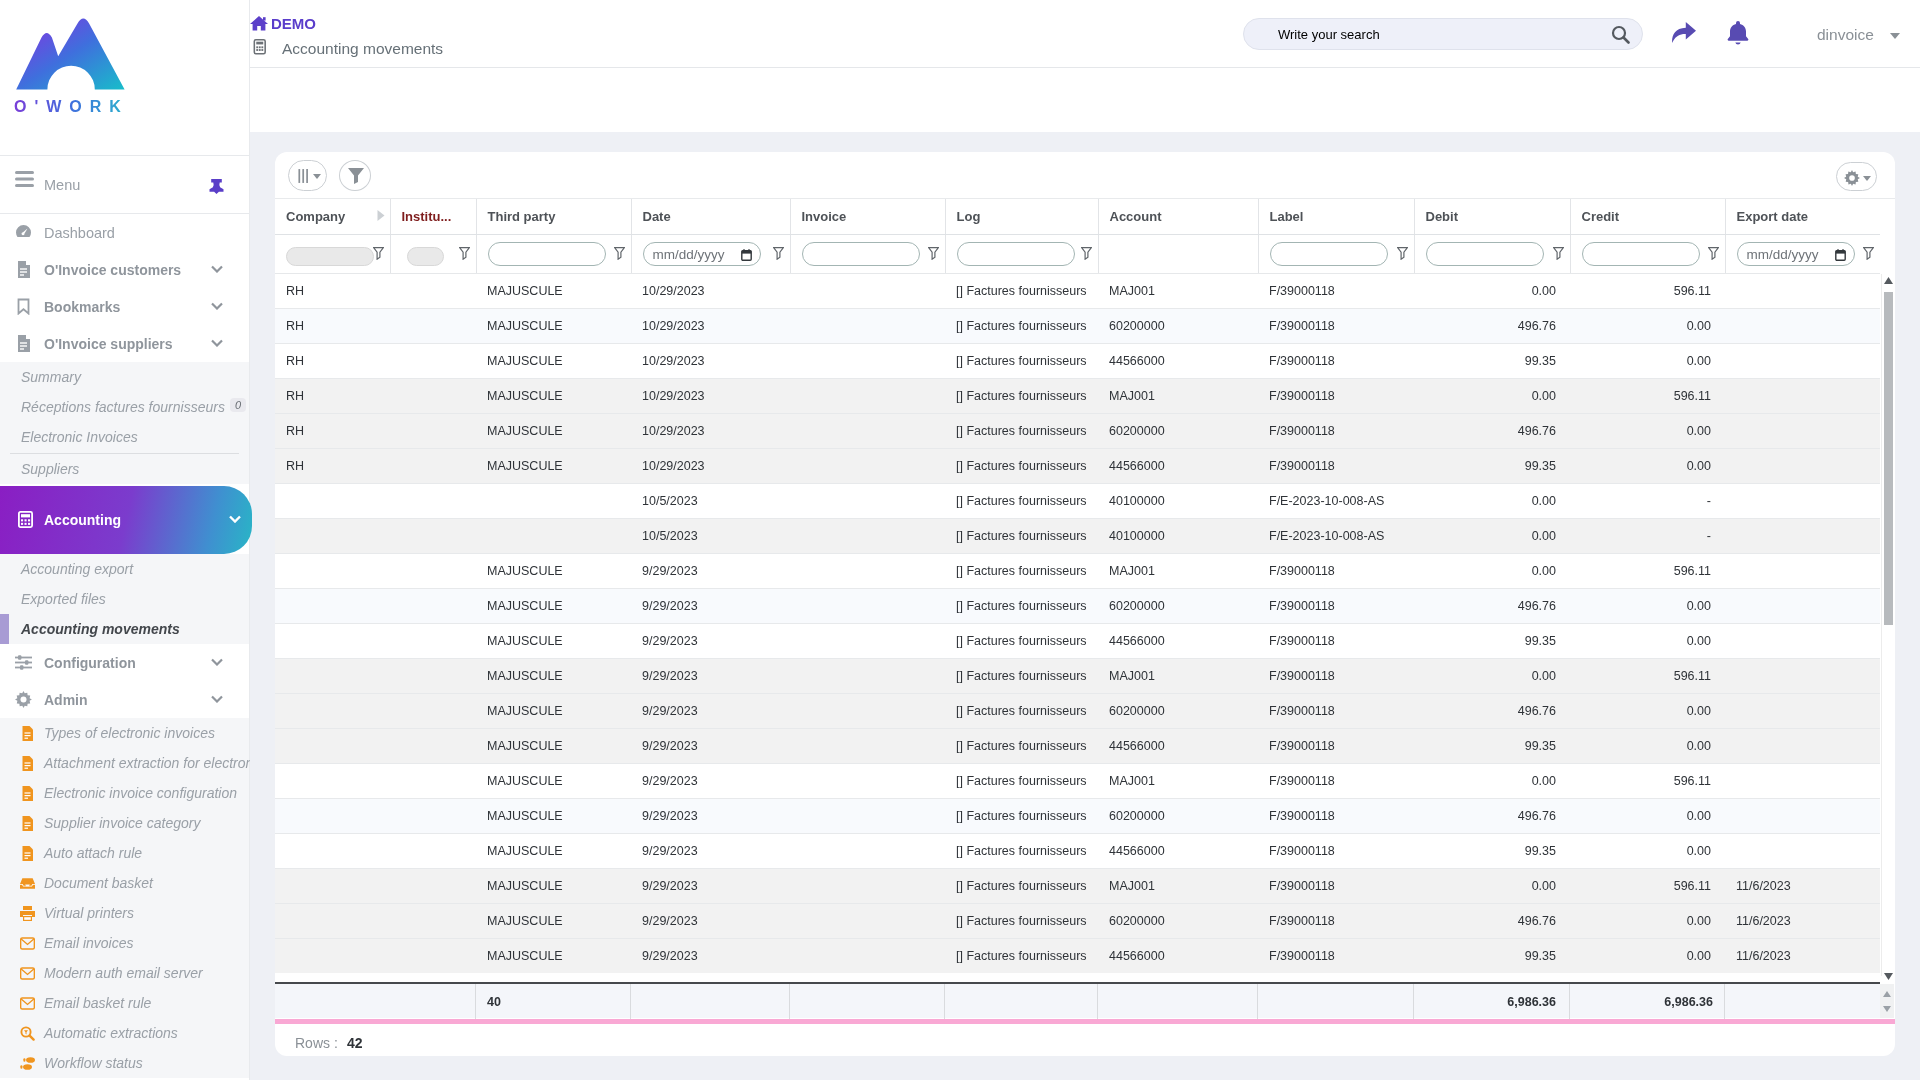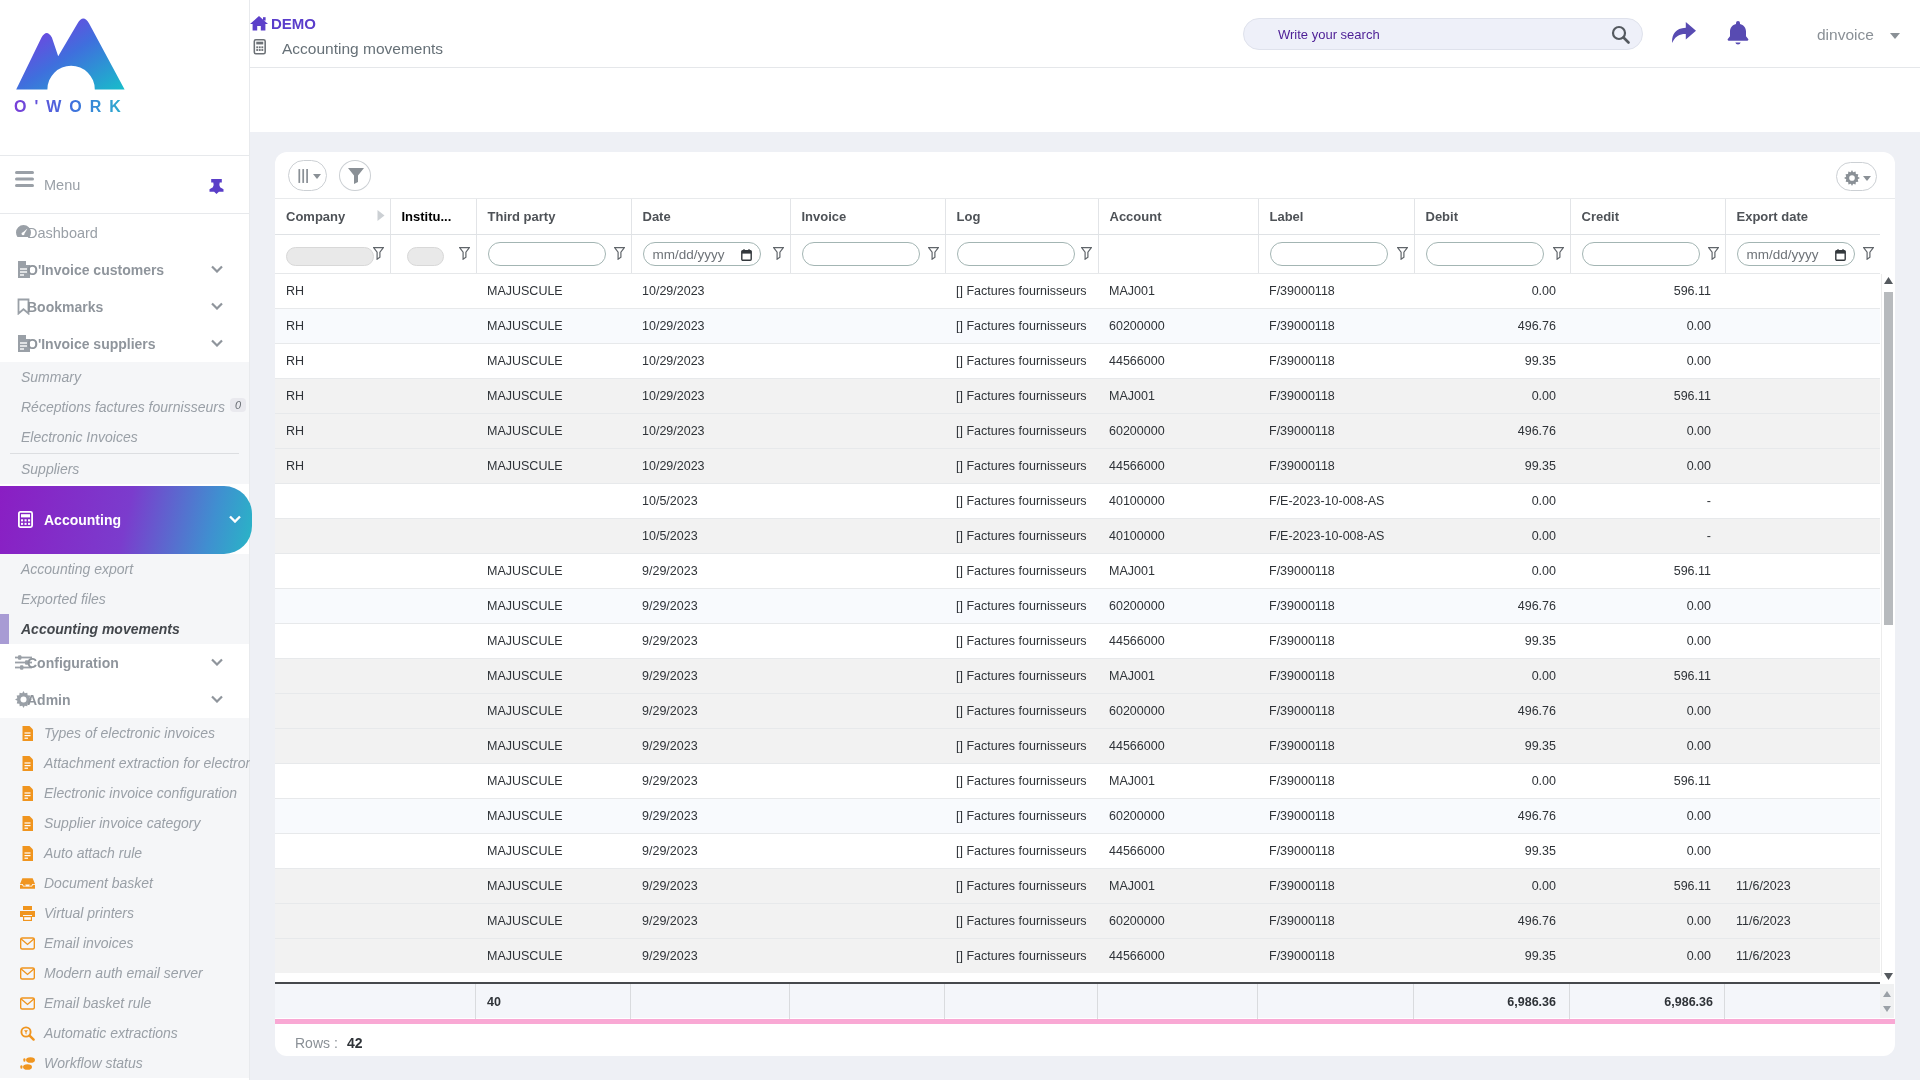--- a/index.html
+++ b/index.html
@@ -5,21 +5,21 @@
 * { margin:0; padding:0; box-sizing:border-box; }
 html,body { width:1920px; height:1080px; overflow:hidden; font-family:"Liberation Sans", sans-serif; }
 body { position:relative; background:#eef0f5; }
 
 
 #sidebar { position:absolute; left:0; top:0; width:250px; height:1080px; background:#fff; border-right:1px solid #e8eaed; z-index:5; }
 #logoArea { height:156px; border-bottom:1px solid #e7e9ec; position:relative; }
 #menuRow { height:58px; border-bottom:1px solid #e7e9ec; position:relative; }
 .mItem { position:relative; height:37px; display:flex; align-items:center; }
 .mItem .ic { position:absolute; left:15px; width:17px; height:17px; }
-.mItem .lbl { position:absolute; left:27px; font-size:14.5px; color:#9aa0a7; }
+.mItem .lbl { position:absolute; left:44px; font-size:14.5px; color:#9aa0a7; }
 .mItem .lbl.b { font-weight:bold; color:#8f959c; font-size:14px; }
 .mItem .chev { position:absolute; right:26px; top:50%; margin-top:-5px; }
 .chev svg { display:block; }
 .sub { background:#f5f6f8;font-style:italic; }
 .subItem { height:30px; display:flex; align-items:center; position:relative; }
 .subItem .lbl { position:absolute; left:21px; font-size:14px; color:#9aa0a7; white-space:nowrap; }
 .subItem.sel { }
 .subItem.sel:before { content:""; position:absolute; left:0; top:0; bottom:0; width:9px; background:#a89bd4; }
 .subItem.sel .lbl { font-weight:bold; color:#43474c; font-size:14px; }
 .subItem .badge { position:absolute; left:230px; top:6px; background:#e9e9ee; color:#6a6f75; font-size:11px; border-radius:4px; padding:1px 5px; }
@@ -31,36 +31,36 @@
 #acctBlock .ic { position:absolute; left:18px; top:25px; }
 #acctBlock .chev { position:absolute; right:11px; top:29px; }
 
 
 #main { position:absolute; left:250px; top:0; width:1670px; height:1080px; background:#eef0f5; }
 #topbar { position:absolute; left:0; top:0; width:1670px; height:132px; background:#fff; }
 #hdrline { position:absolute; left:0; top:67px; width:1670px; border-top:1px solid #e5e7ea; }
 .crumb1 { position:absolute; left:21px; top:15px; font-size:15px; font-weight:bold; color:#5a3dcb; }
 .crumb2 { position:absolute; left:32px; top:40px; font-size:15.5px; color:#667077; }
 #search { position:absolute; left:993px; top:18px; width:400px; height:32px; background:#eef0f9; border:1px solid #dfe2ec; border-radius:16px; }
-#search .ph { position:absolute; left:34px; top:8px; font-size:13px; color:#4c1d95; }
+#search .ph { position:absolute; left:34px; top:8px; font-size:13px; color:#000000; }
 #userName { position:absolute; left:1567px; top:26px; font-size:15.5px; color:#8a9096; }
 .caret { display:inline-block; width:0; height:0; border-left:5px solid transparent; border-right:5px solid transparent; border-top:6px solid #8a9096; }
 #userCaret { position:absolute; left:1640px; top:33px; }
 
 
 #card { position:absolute; left:25px; top:152px; width:1620px; height:904px; background:#fff; border-radius:12px; }
 #toolbar { position:absolute; left:0; top:0; width:1620px; height:47px; border-bottom:1px solid #e8eaec; }
 .cbtn { position:absolute; width:39px; height:31px; border:1px solid #ccd0d4; border-radius:16px; background:#fff; top:8px; }
 #gearBtn { position:absolute; right:18px; top:10px; width:41px; height:29px; border:1px solid #ccd0d4; border-radius:15px; background:#fff; }
 
 table { border-collapse:collapse; table-layout:fixed; position:absolute; left:0; top:47px; width:1605px; }
 col.c0{width:115px} col.c1{width:86px} col.c2{width:155px} col.c3{width:159px} col.c4{width:155px} col.c5{width:153px} col.c6{width:160px} col.c7{width:156px} col.c8{width:156px} col.c9{width:155px} col.c10{width:155px}
 th { height:35px; text-align:left; font-size:13px; color:#4e5257; padding:0 0 0 11px; border-right:1px solid #e2e4e7; border-bottom:1px solid #dfe2e5; font-weight:bold; white-space:nowrap; overflow:hidden; position:relative; }
 th.last { border-right:none; }
-th.inst { color:#000000; }
+th.inst { color:#7f1d1d; }
 tr.frow td { height:39px; border-right:1px solid #e2e4e7; border-bottom:1px solid #e6e8ea; position:relative; }
 tr.frow td.last { border-right:none; }
 td { font-size:12.5px; color:#2f3338; padding:0 0 0 11px; white-space:nowrap; overflow:hidden; }
 tbody td { height:35px; border-top:1px solid #e7e9eb; }
 tbody tr.r0 td { border-top:none; }
 tbody td.num { text-align:right; padding:0 14px 0 0; }
 tr.w { background:#fff; }
 tr.bl { background:#f8fafd; }
 tr.g { background:#f2f2f2; }
 

